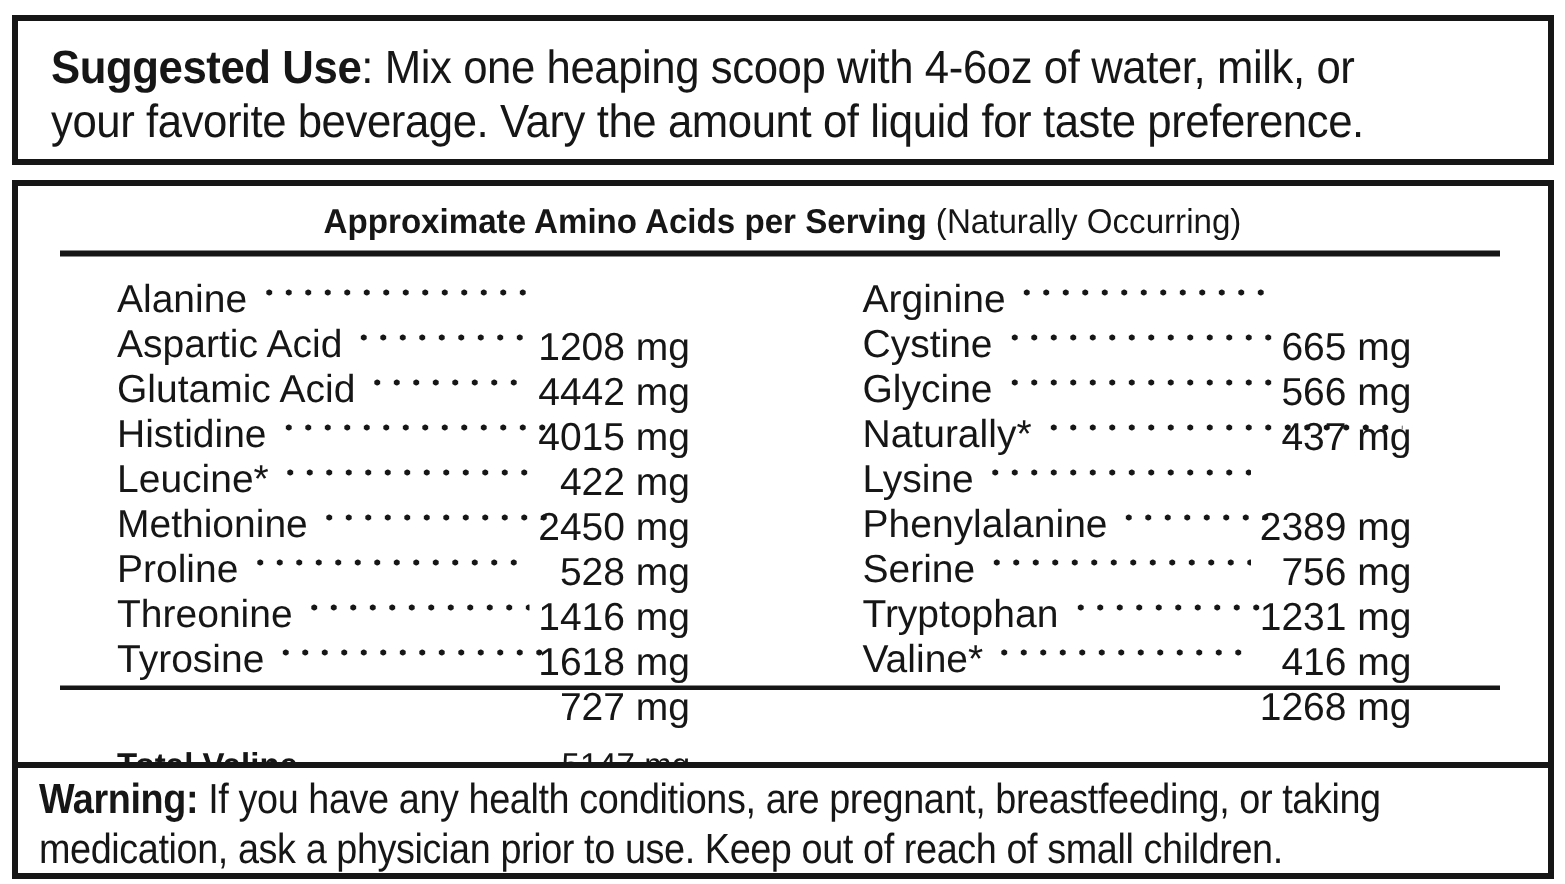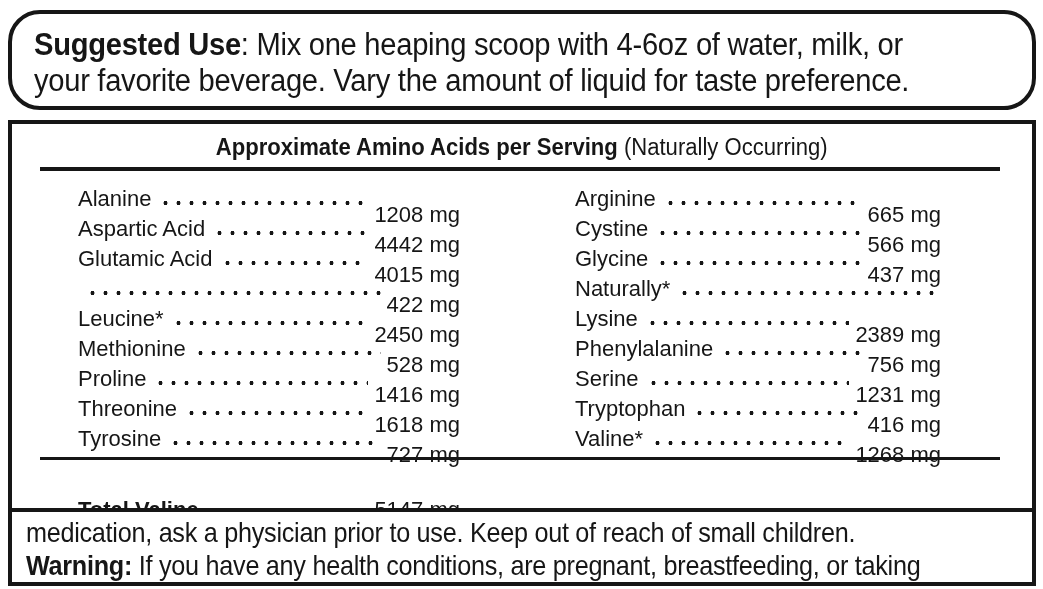--- a/index.html
+++ b/index.html
@@ -16,39 +16,39 @@
   }
   #box-suggested { top:10px; height:100px; padding:13px 22px; }
   #box-amino     { top:120px; height:464px; }
   #box-warning   { top:508px; height:78px; padding:4px 14px; }
 
   
   .fit-line {
     display:inline-block; white-space:nowrap;
     transform:scaleX(0.94); transform-origin:0 50%;
   }
-  #box-suggested { font-size:31px; line-height:36px; letter-spacing:-0.3px;border-radius:32px; }
+  #box-suggested { font-size:31px; line-height:36px; letter-spacing:-0.3px; }
   #box-warning   { font-size:28px; line-height:33px; letter-spacing:-0.3px; }
   #box-warning .fit-line { transform:scaleX(0.90); }
   .b { font-weight:bold; }
 
   
   .amino-title {
     text-align:center; font-size:23px; line-height:30px;
     padding-top:8px; white-space:nowrap;
   }
   .amino-title .inner { display:inline-block; transform:scaleX(0.96); transform-origin:50% 50%; }
   .rule  { height:4px; background:#161616; margin:5px 0 0 28px; width:960px; }
   .rule2 { height:3px; background:#161616; margin:3px 0 0 28px; width:960px; }
   .columns { display:flex; margin:13px 0 0 66px; column-gap:115px; }
   .col-left  { width:382px; }
   .col-right { width:366px; }
   .row {
-    display:flex; align-items:center;
-    font-size:22px; line-height:30px; height:30px;
+    display:flex; align-items:flex-start;
+    font-size:26px; line-height:30px; height:30px;
   }
   .nm  { white-space:nowrap; }
   .val { white-space:nowrap;margin-top:32px; }
   .leader {
     flex:1; height:14px; margin:0 6px;
     background-image:radial-gradient(circle, #161616 1.8px, transparent 2.2px);
     background-size:13px 6px; background-repeat:repeat-x;
     background-position:2px bottom;
   }
   .total-row {
@@ -91,20 +91,21 @@
           <span class="nm">Aspartic Acid</span>
           <span class="leader"></span>
           <span class="val">4442 mg</span>
         </div>
       <div class="row">
           <span class="nm">Glutamic Acid</span>
           <span class="leader"></span>
           <span class="val">4015 mg</span>
         </div>
       <div class="row">
+          <span class="nm">Histidine</span>
           <span class="leader"></span>
           <span class="val">422 mg</span>
         </div>
       <div class="row">
           <span class="nm">Leucine*</span>
           <span class="leader"></span>
           <span class="val">2450 mg</span>
         </div>
       <div class="row">
           <span class="nm">Methionine</span>
@@ -178,20 +179,20 @@
   <div class="rule2"></div>
   <div class="total-row">
     <span class="nm">Total Valine</span>
     <span class="leader"></span>
     <span class="val">5147 mg</span>
   </div>
 </div>
 
 <div class="box" id="box-warning">
   <div>
-    <span class="fit-line">medication, ask a physician prior to use. Keep out of reach of small children.</span>
-  </div>
-  <div>
     <span class="fit-line">
       <span class="b">Warning:</span><span> If you have any health conditions, are pregnant, breastfeeding, or taking</span>
     </span>
   </div>
+  <div>
+    <span class="fit-line">medication, ask a physician prior to use. Keep out of reach of small children.</span>
+  </div>
 </div>
 
 </body></html>

